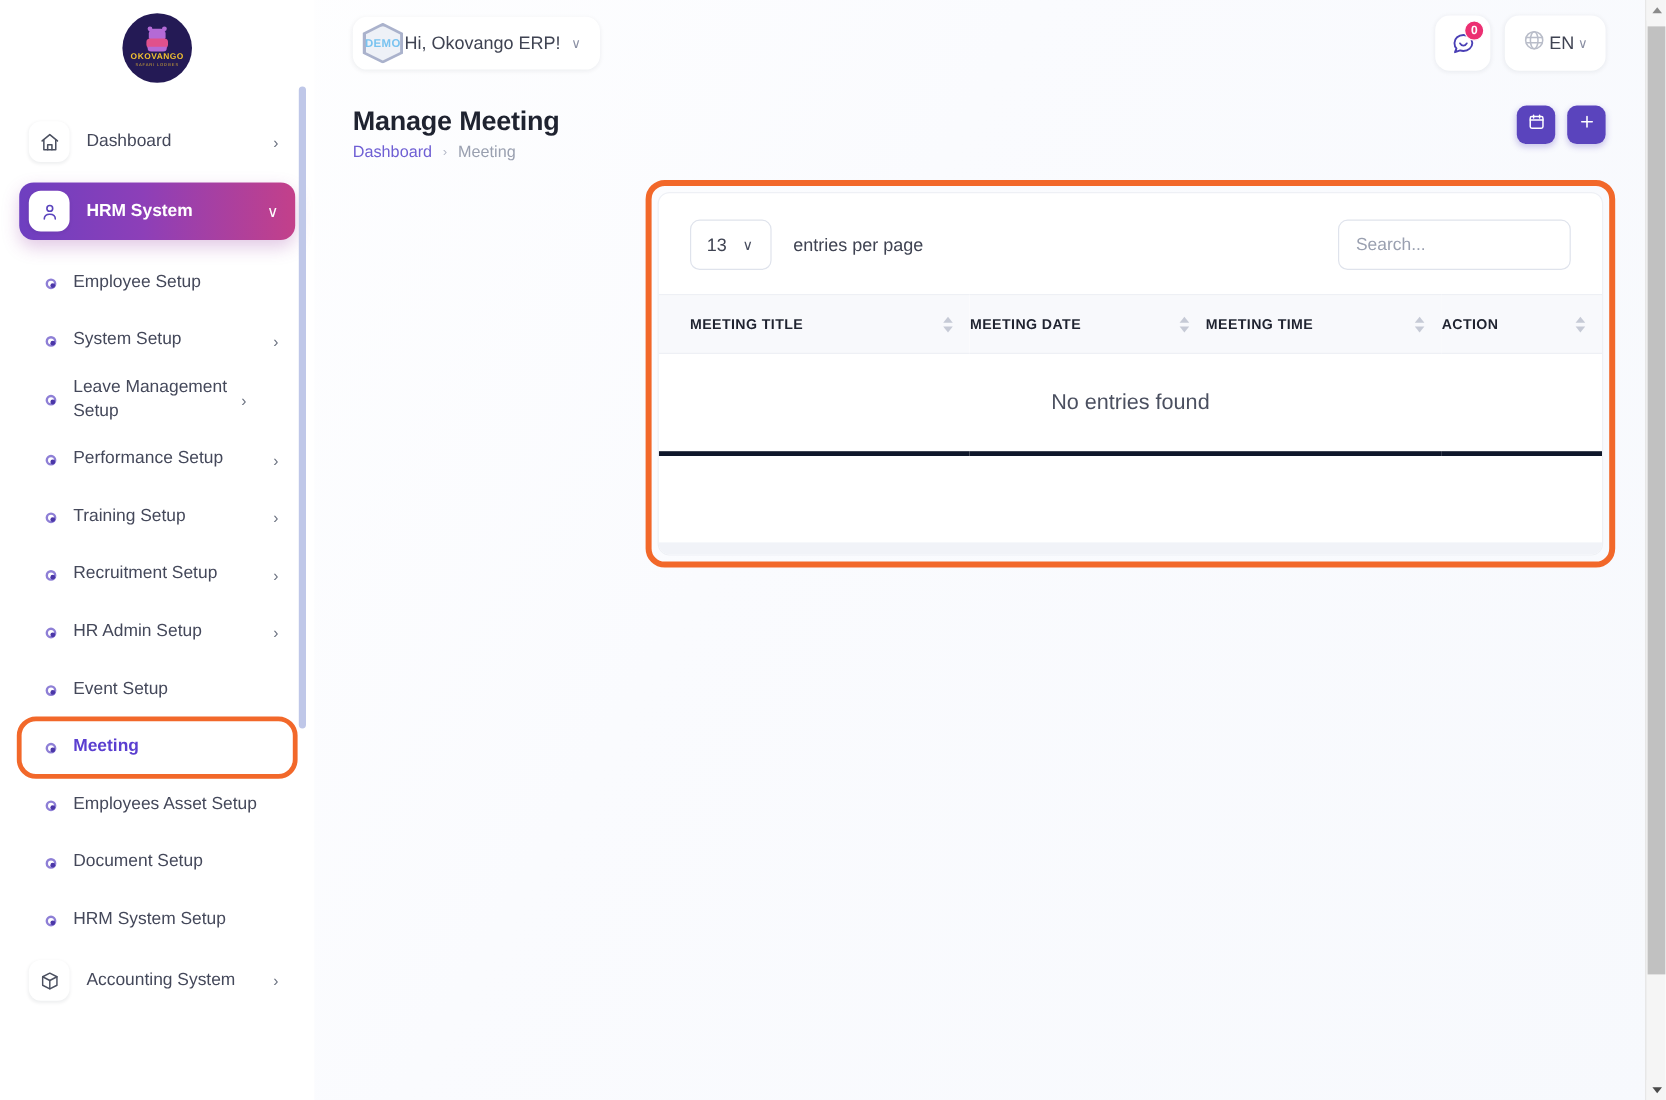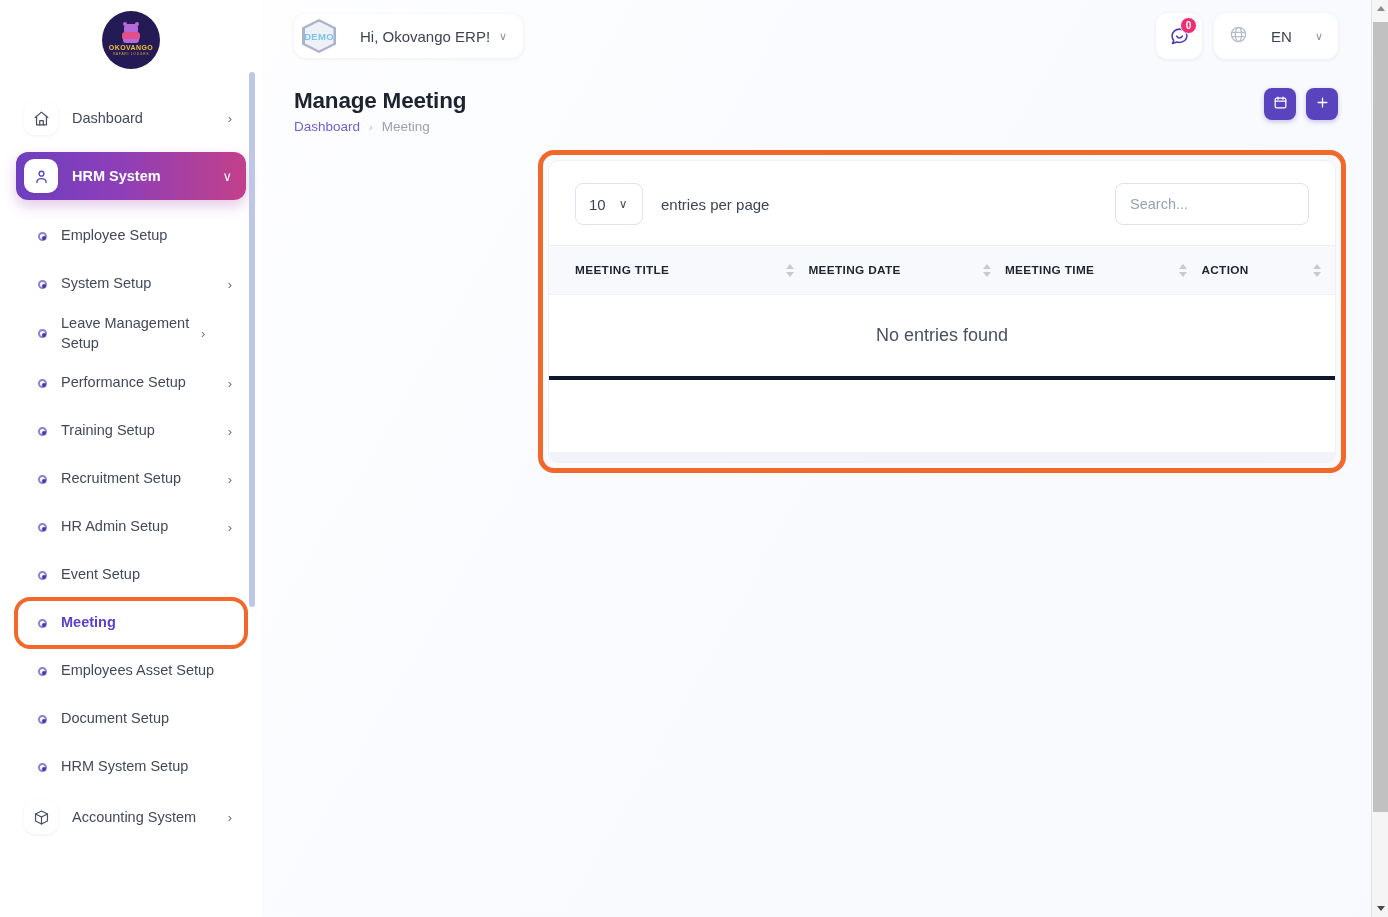--- a/index.html
+++ b/index.html
@@ -166,21 +166,21 @@
     position: absolute; inset: 2.5px;
     background: #eef1f7;
     clip-path: polygon(50% 0%, 100% 25%, 100% 75%, 50% 100%, 0% 75%, 0% 25%);
   }
   .demo-hex .demo-txt {
     position: relative; z-index: 2;
     font-size: 9.5px; font-weight: bold; color: #79c3f0;
     letter-spacing: .3px;
   }
   .user-chip .greet {
-    margin-left: 24px; font-size: 15px; color: #3f4352;
+    margin-left: 1px; font-size: 15px; color: #3f4352;
   }
   .user-chip .chev { margin-left: 9px; font-size: 11px; color: #8a8fa3; }
 
   .topbar-right { margin-left: auto; display: flex; align-items: center; gap: 12px; }
 
   .icon-btn {
     width: 46px; height: 46px; border-radius: 12px;
     background: #ffffff;
     box-shadow: 0 1px 4px rgba(16,24,40,.07);
     display: flex; align-items: center; justify-content: center;
@@ -190,21 +190,21 @@
     position: absolute; top: 4px; right: 5px;
     min-width: 17px; height: 17px; padding: 0 4px;
     border-radius: 9px; background: #ec2f72;
     color: #fff; font-size: 10px; font-weight: bold;
     display: flex; align-items: center; justify-content: center;
     border: 1.5px solid #ffffff;
   }
   .lang-btn {
     height: 46px; border-radius: 12px; background: #ffffff;
     box-shadow: 0 1px 4px rgba(16,24,40,.07);
-    display: flex; align-items: center; gap: 23px;
+    display: flex; align-items: center; gap: 3px;
     padding: 0 15px; cursor: pointer;
   }
   .lang-btn .lang-txt { font-size: 15px; color: #3f4352; }
   .lang-btn .chev { font-size: 11px; color: #8a8fa3; }
 
   
   .page-head {
     display: flex; align-items: flex-start;
     padding: 16px 50px 0 32px;
   }
@@ -523,21 +523,21 @@
           </span>
         </div>
       </div>
     </div>
 
     <div class="card-highlight">
       <div class="card">
 
         <div class="card-top">
           <div class="entries-select">
-            <span class="val">10</span>
+            <span class="val">13</span>
             <span class="chev">∨</span>
           </div>
           <span class="entries-label">entries per page</span>
 
           <div class="search-box">
             <input type="text" placeholder="Search..." value="" style="">
           </div>
         </div>
 
         <table>

